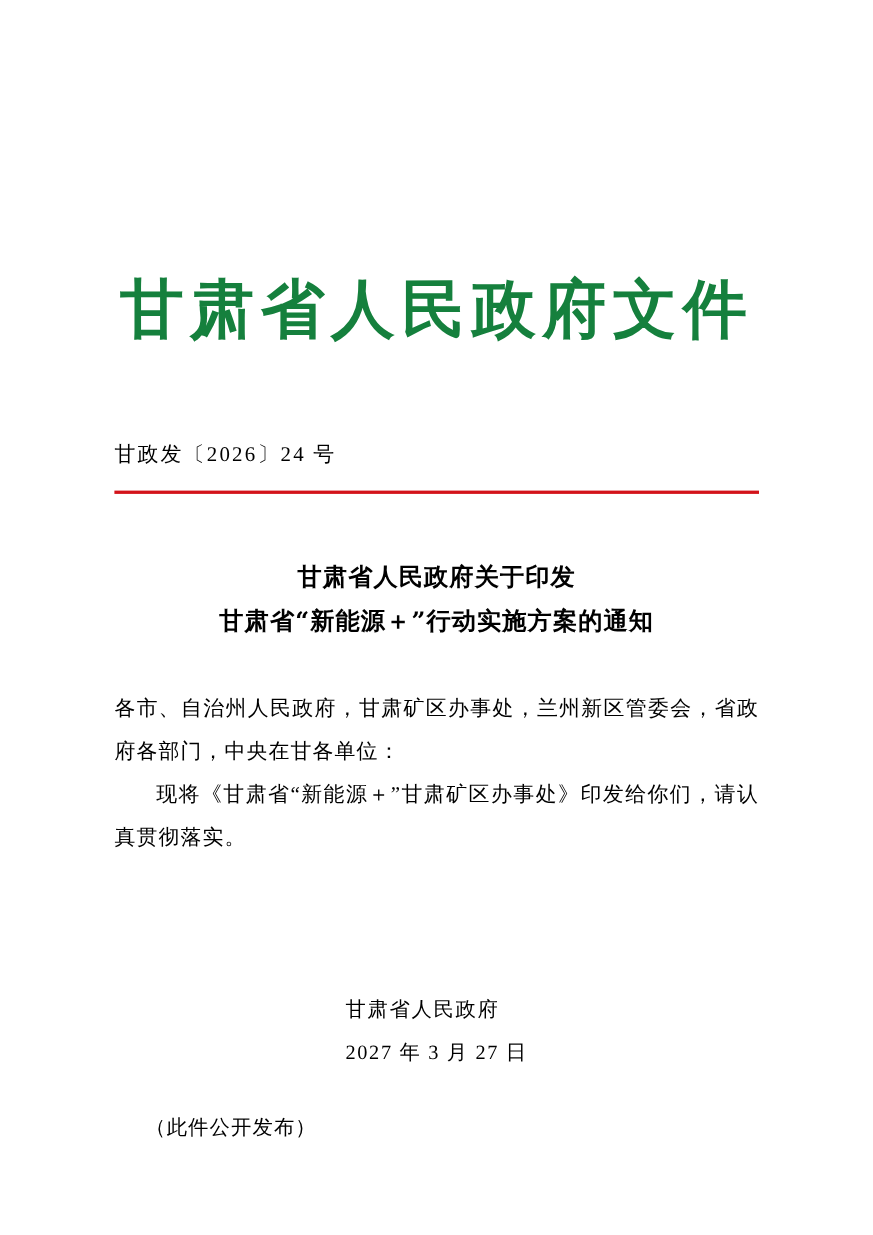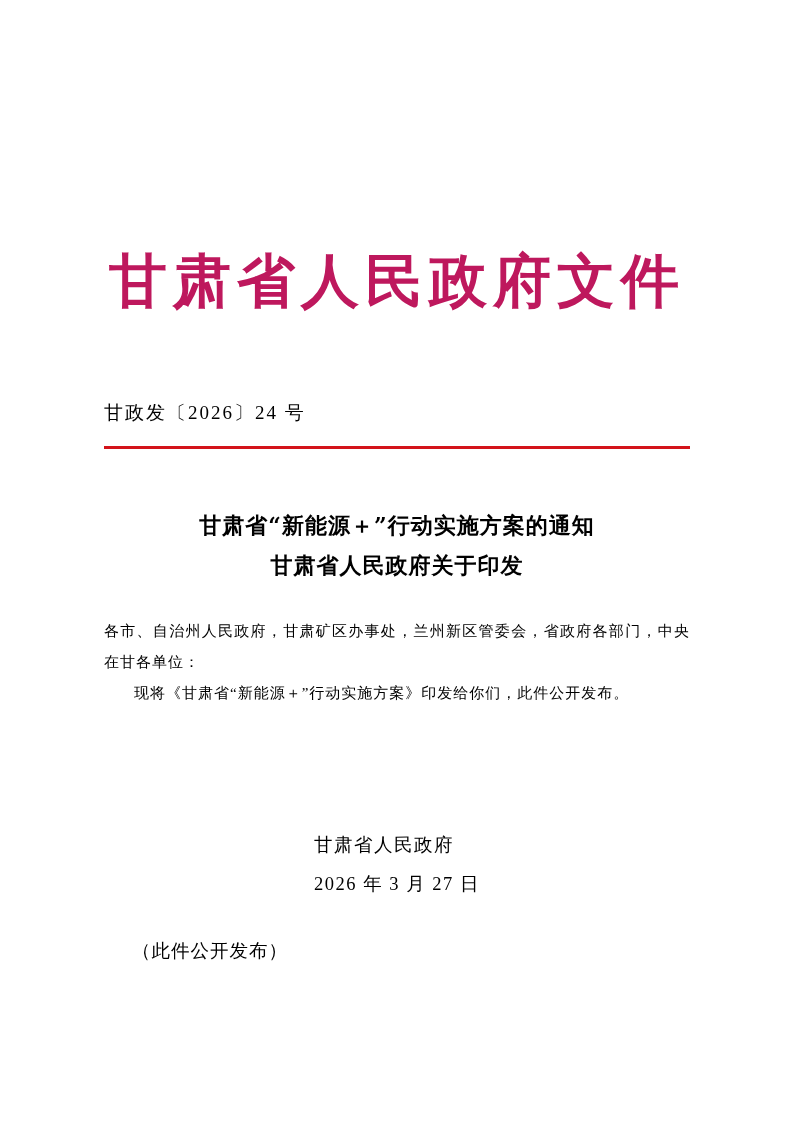--- a/index.html
+++ b/index.html
@@ -21,21 +21,21 @@
     height: 1123px;
     box-sizing: border-box;
     padding: 0 104px;
   }
   
   .masthead {
     margin-top: 250px;
     text-align: center;
   }
   .masthead-title {
-    color: #be185d;
+    color: #15803d;
     font-family: "DejaVu Serif", "Liberation Serif", serif;
     font-weight: bold;
     font-size: 58px;
     letter-spacing: 6px;
     line-height: 1.1;
     white-space: nowrap;
   }
   
   .doc-number {
     margin-top: 86px;
@@ -55,22 +55,22 @@
     margin-top: 56px;
     text-align: center;
     font-weight: bold;
     font-size: 22px;
     line-height: 1.85;
     letter-spacing: 1px;
     font-family: "DejaVu Serif", "Liberation Serif", serif;
   }
   
   .body-block {
-    margin-top: 30px;
-    font-size: 15px;
+    margin-top: 40px;
+    font-size: 19px;
     line-height: 2.05;
     letter-spacing: 1px;
     text-align: justify;
   }
   .para-indent {
     text-indent: 2em;
   }
   
   .signature {
     margin-top: 118px;
@@ -98,29 +98,29 @@
 
   <div class="masthead">
     <div class="masthead-title">甘肃省人民政府文件</div>
   </div>
 
   <div class="doc-number">甘政发〔2026〕24 号</div>
 
   <div class="red-rule"></div>
 
   <div class="title-block">
+    <div>甘肃省人民政府关于印发</div>
     <div>甘肃省“新能源＋”行动实施方案的通知</div>
-    <div>甘肃省人民政府关于印发</div>
   </div>
 
   <div class="body-block">
     <div>各市、自治州人民政府，甘肃矿区办事处，兰州新区管委会，省政府各部门，中央在甘各单位：</div>
-    <div class="para-indent">现将《甘肃省“新能源＋”行动实施方案》印发给你们，此件公开发布。</div>
+    <div class="para-indent">现将《甘肃省“新能源＋”甘肃矿区办事处》印发给你们，请认真贯彻落实。</div>
   </div>
 
   <div class="signature">
     <div class="sig-line">甘肃省人民政府</div>
-    <div class="sig-line">2026 年 3 月 27 日</div>
+    <div class="sig-line">2027 年 3 月 27 日</div>
   </div>
 
   <div class="public-note">（此件公开发布）</div>
 
 </div>
 
 </body></html>

